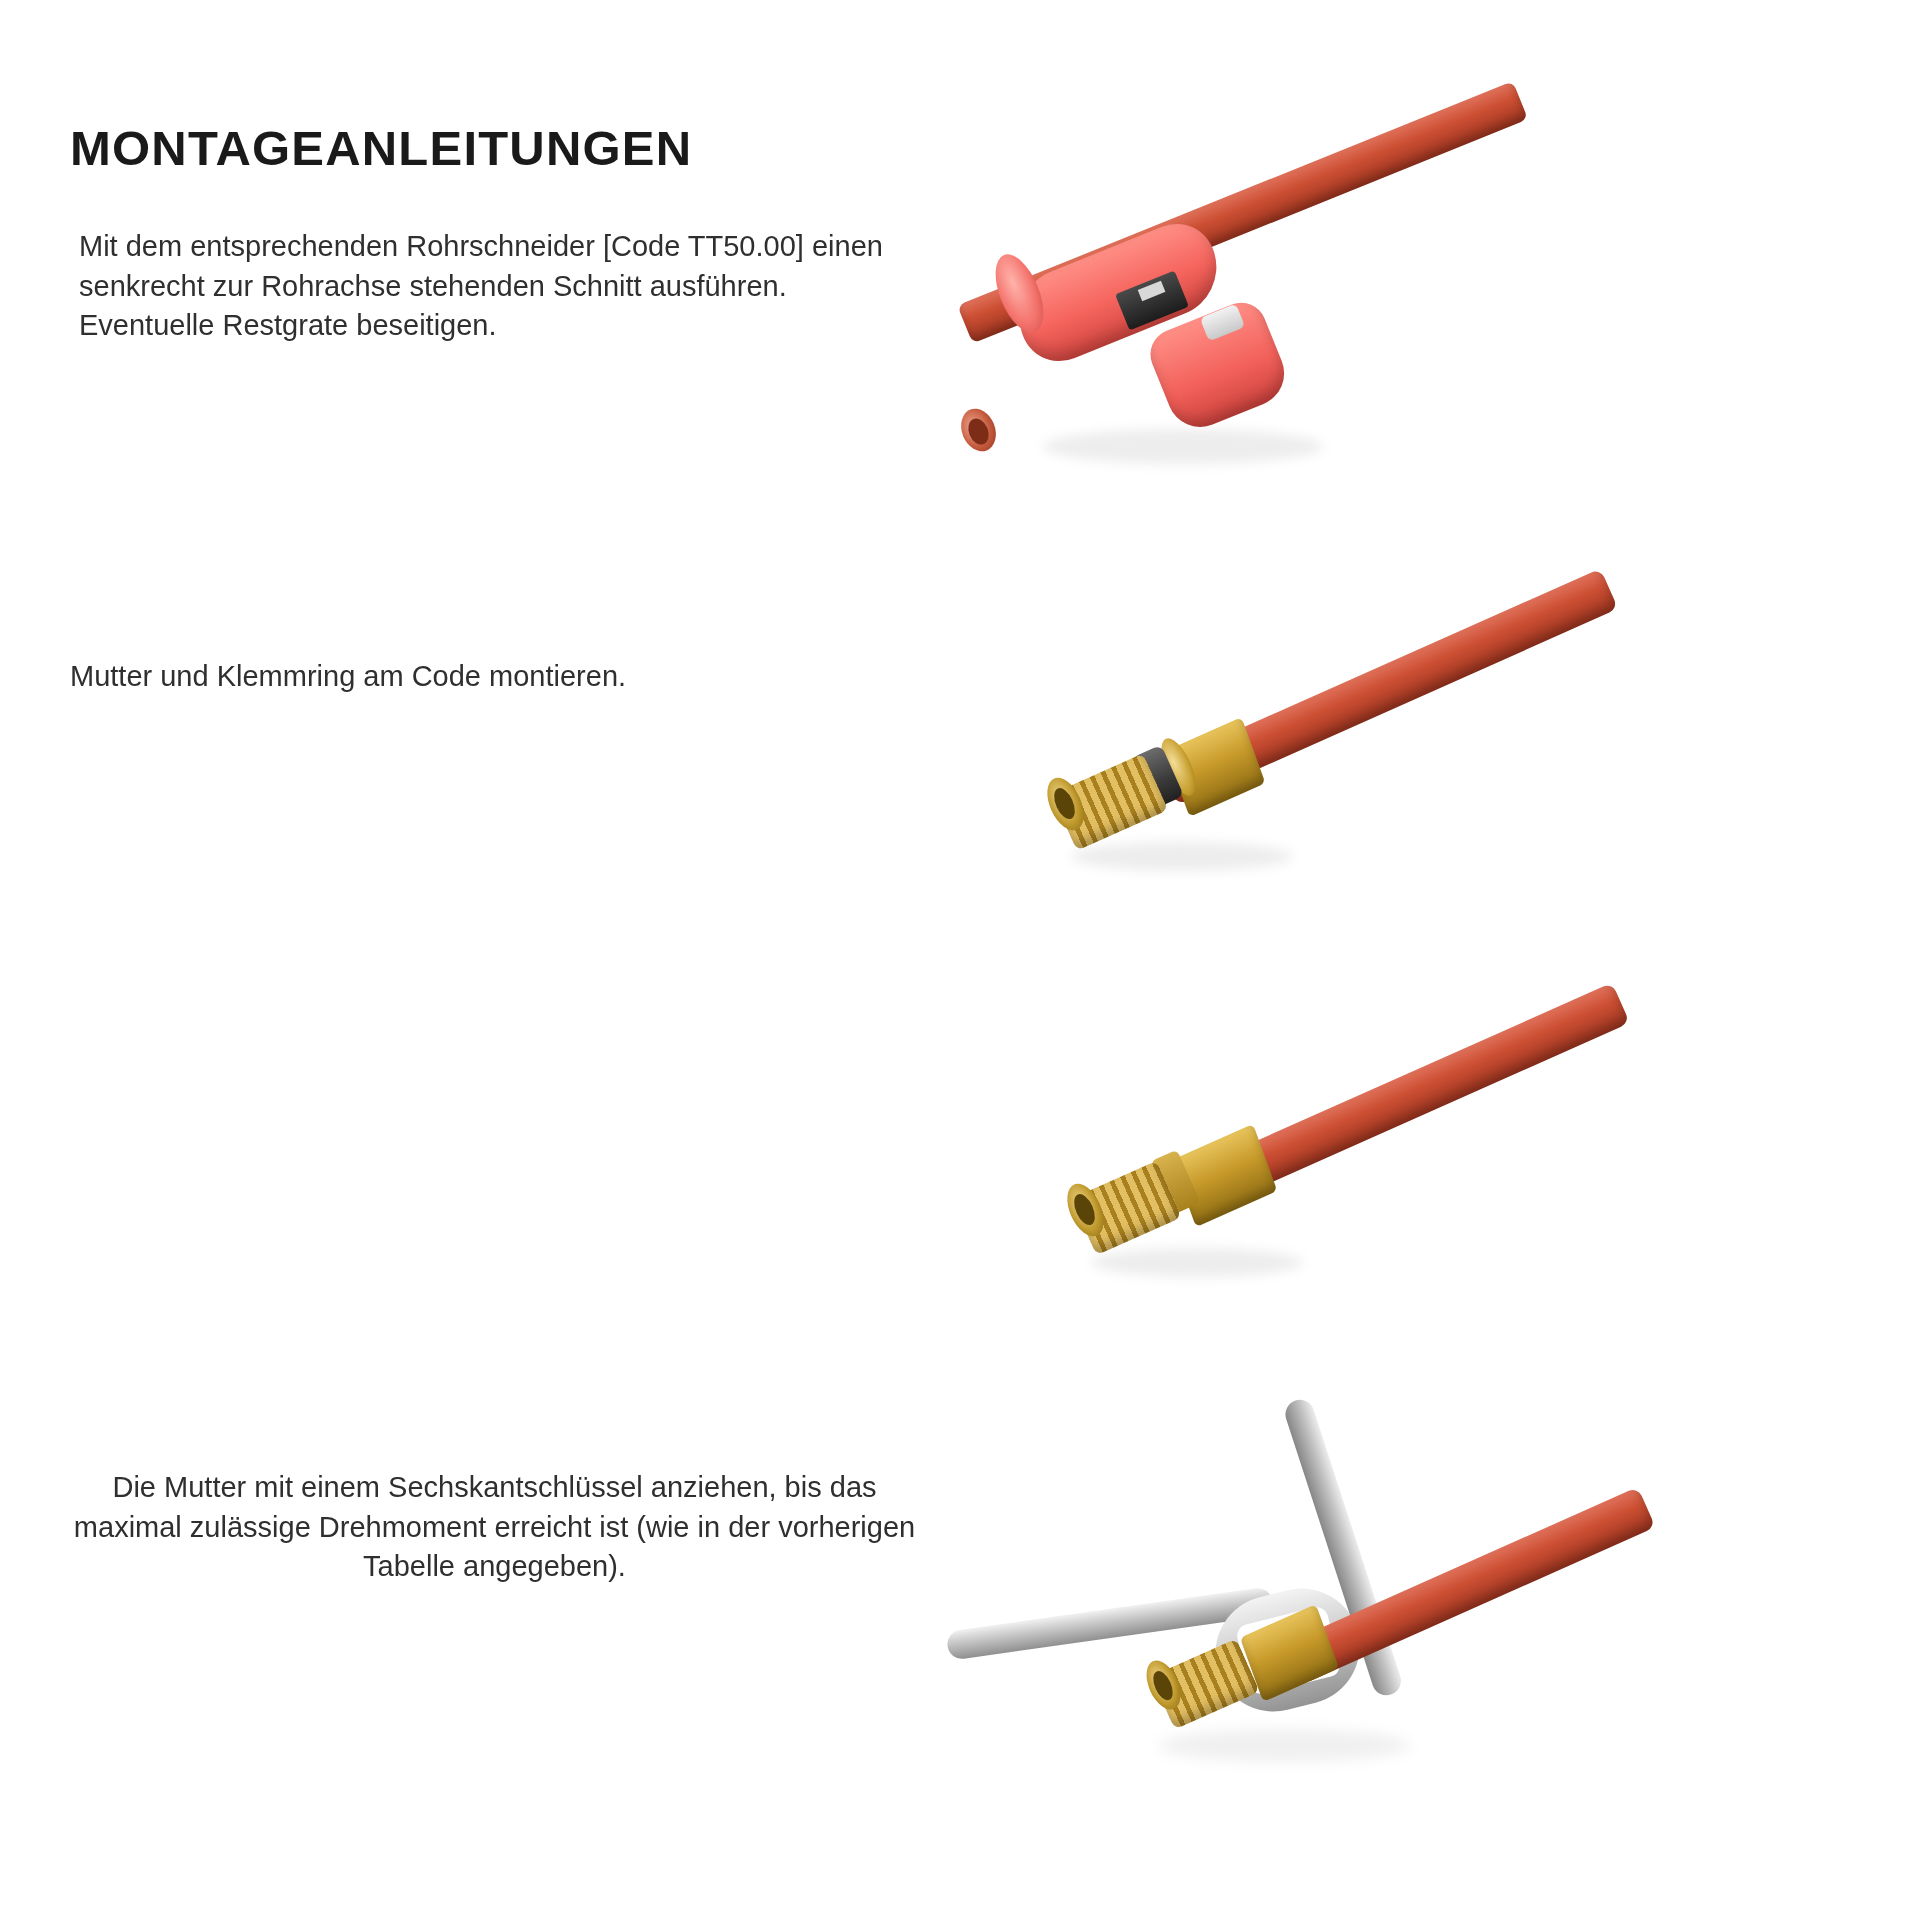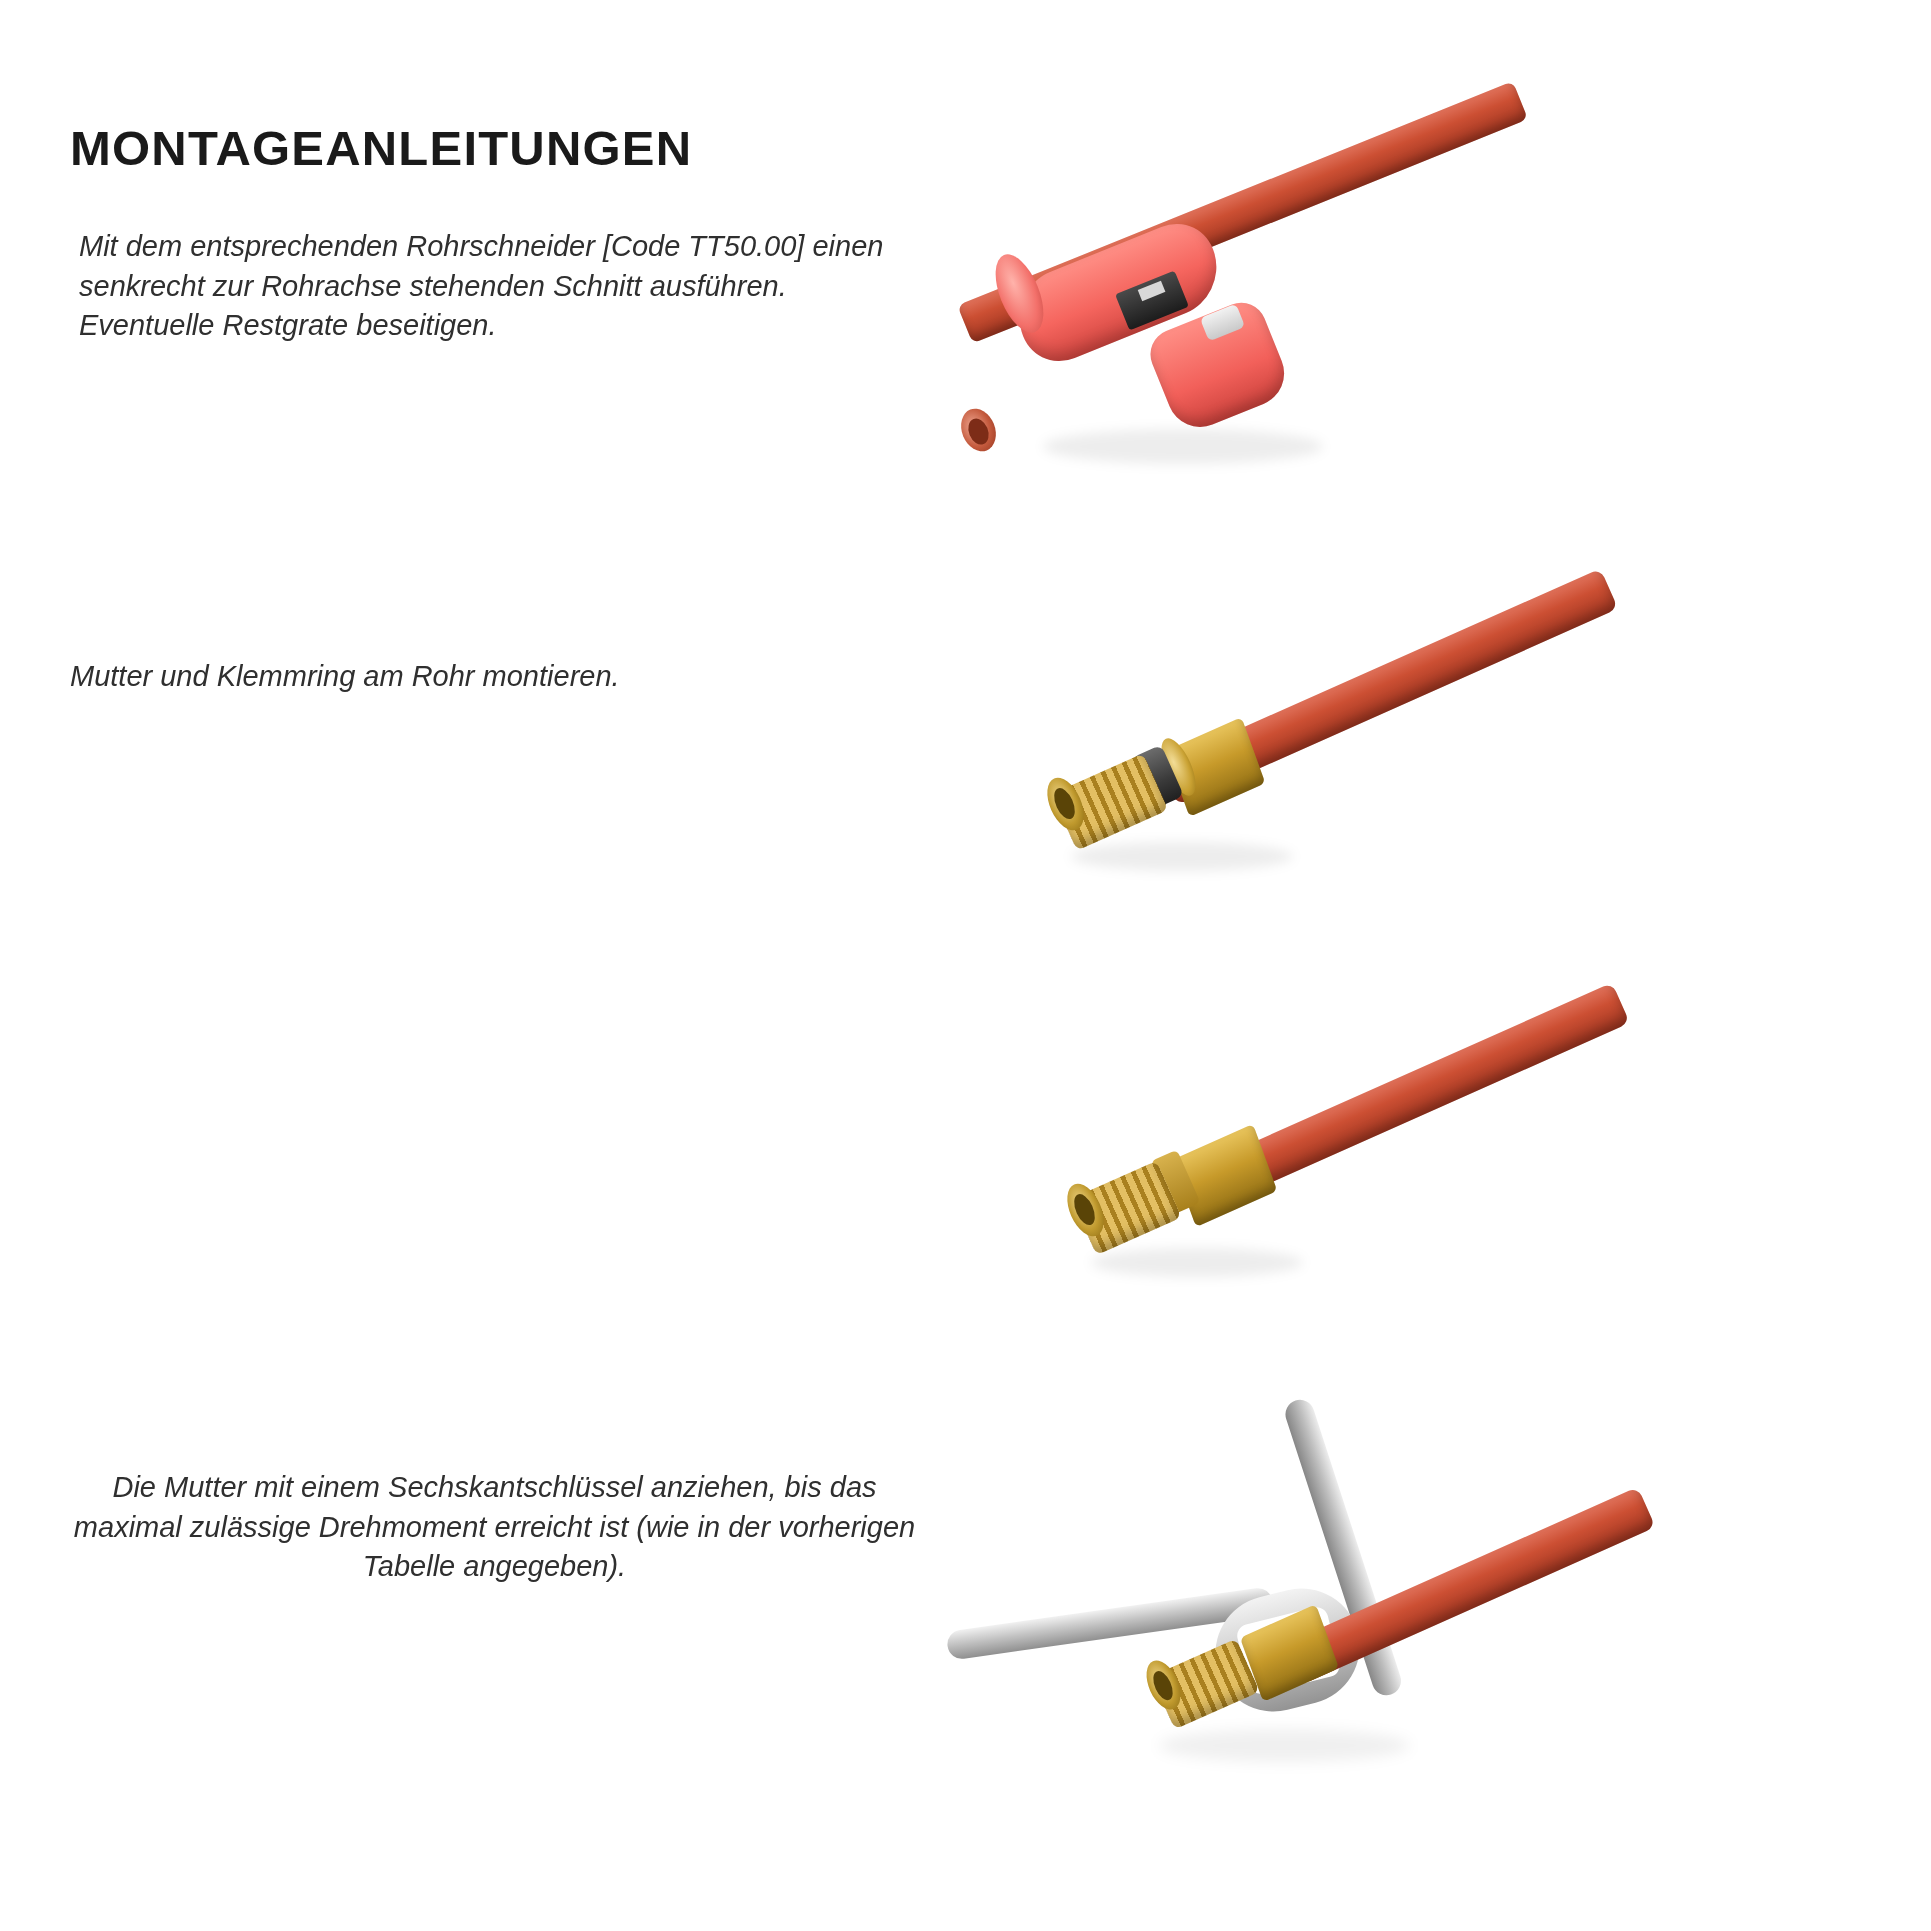--- a/index.html
+++ b/index.html
@@ -29,21 +29,20 @@
     font-size: 49px;
     font-weight: bold;
     letter-spacing: 1.2px;
     color: #1a1a1a;
   }
 
   .step {
     position: absolute;
     left: 0;
     width: 1931px;
-    font-style: italic;
   }
   .step-text {
     position: absolute;
     font-size: 29px;
     line-height: 1.37;
     color: #2f2f2f;
     white-space: pre-line;
     font-weight: 400;
   }
   .step-figure {
@@ -457,21 +456,21 @@
       <div class="f1-jaw"></div>
       <div class="f1-jaw-pad"></div>
       <div class="f1-blade-block"></div>
       <div class="f1-blade-slot"></div>
       <div class="f1-pipe-end"></div>
       <div class="f1-pipe-bore"></div>
     </div>
   </section>
 
   <section class="step" style="top:502px;height:425px;">
-    <p class="step-text" style="left:70px; top:126px; width:869px;">Mutter und Klemmring am Rohr montieren.</p>
+    <p class="step-text" style="left:70px; top:126px; width:869px;">Mutter und Klemmring am Code montieren.</p>
 
     <div class="step-figure fig2" style="top:116px;">
       <div class="f2-shadow"></div>
       <div class="f2-pipe"></div>
       <div class="f2-nut"></div>
       <div class="f2-nut-face"></div>
       <div class="f2-ring"></div>
       <div class="f2-thread"></div>
       <div class="f2-thread-face"></div>
       <div class="f2-thread-bore"></div>

